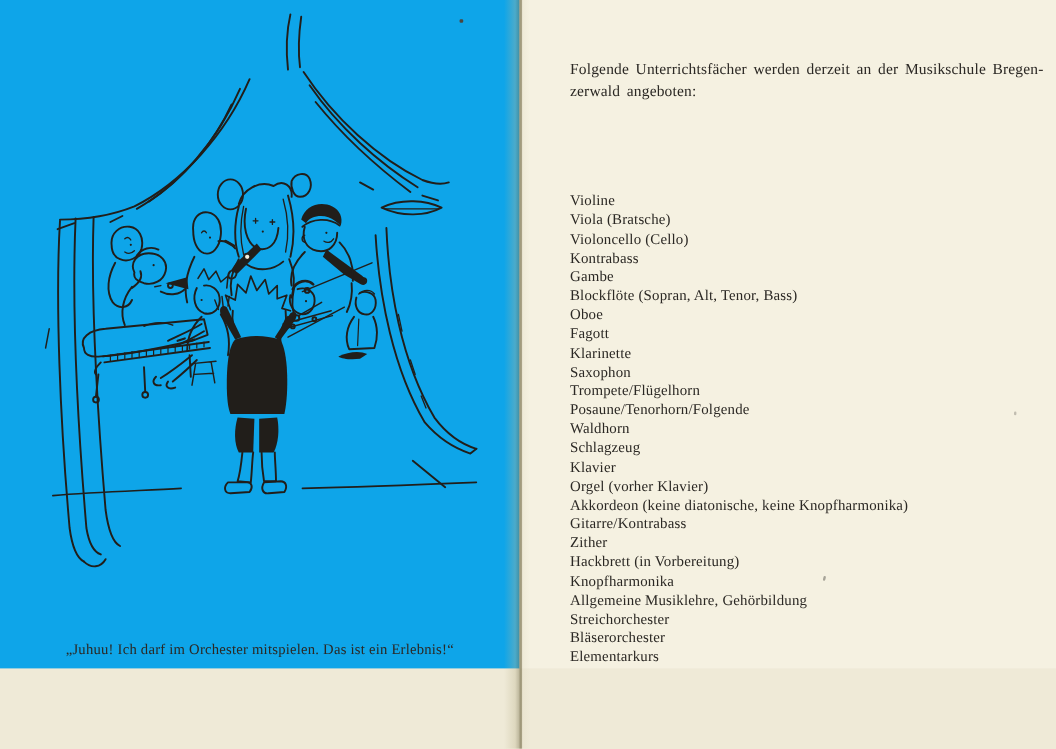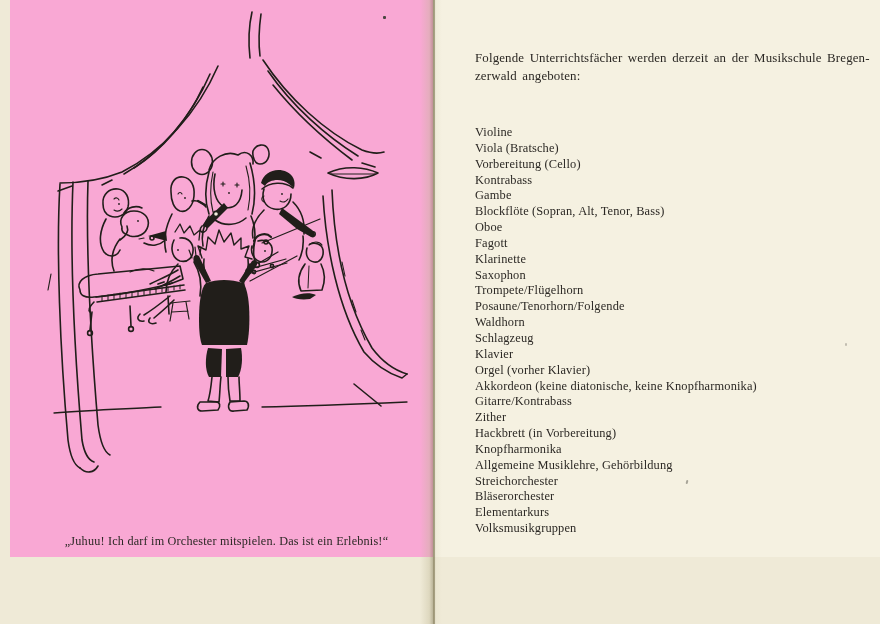--- a/index.html
+++ b/index.html
@@ -3,21 +3,21 @@
 <meta charset="utf-8">
 <style>
   html,body{margin:0;padding:0;}
   body{
     width:880px;height:624px;overflow:hidden;position:relative;
     background:#efead7;
     font-family:"Liberation Serif","DejaVu Serif",serif;
   }
   .spread{position:absolute;inset:0;width:880px;height:624px;}
   .page{position:absolute;top:0;height:557px;overflow:hidden;}
-  .page-left{left:10px;width:433px;background:#f9a8d4;}
+  .page-left{left:0;width:433px;background:#0ea5e9;}
   .page-right{left:433px;width:447px;background:#f5f1e1;}
   .gutter-shade{
     position:absolute;left:420px;top:0;width:22px;height:624px;pointer-events:none;
     background:linear-gradient(90deg,
       rgba(190,182,146,0) 0%,
       rgba(190,182,146,0.35) 42%,
       rgba(128,120,84,0.45) 58%,
       rgba(222,216,190,0.25) 72%,
       rgba(245,241,225,0) 100%);
   }
@@ -36,21 +36,21 @@
     position:absolute;width:100%;text-align:center;
     font-size:12.5px;color:#2b2824;letter-spacing:0.5px;
   }
   .pagenum-left{top:589px;}
   .pagenum-right{top:582px;text-align:right;}
   .textcol{position:absolute;left:42px;top:50px;width:392px;color:#2b2824;}
   .intro-line{
     font-size:12.9px;line-height:17.5px;white-space:nowrap;
     word-spacing:2.1px;letter-spacing:0.15px;
   }
-  .subject-list{margin-top:40px;}
+  .subject-list{margin-top:75px;}
   .subject{
     font-size:12.4px;line-height:15.85px;letter-spacing:0.15px;
     white-space:nowrap;
   }
   .speck{position:absolute;background:#4a4640;border-radius:1px;pointer-events:none;}
   .speck-a{left:383px;top:16px;width:3px;height:3px;}
   .speck-b{left:686px;top:480px;width:2px;height:4px;opacity:.45;transform:rotate(14deg);}
   .speck-c{left:845px;top:343px;width:2px;height:3px;opacity:.3;}
 </style>
 </head>
@@ -250,21 +250,21 @@
     <div class="textcol">
 
       <div class="intro">
         <div class="intro-line">Folgende Unterrichtsfächer werden derzeit an der Musikschule Bregen-</div>
         <div class="intro-line">zerwald angeboten:</div>
       </div>
 
       <div class="subject-list">
         <div class="subject">Violine</div>
         <div class="subject">Viola (Bratsche)</div>
-        <div class="subject">Vorbereitung (Cello)</div>
+        <div class="subject">Violoncello (Cello)</div>
         <div class="subject">Kontrabass</div>
         <div class="subject">Gambe</div>
         <div class="subject">Blockflöte (Sopran, Alt, Tenor, Bass)</div>
         <div class="subject">Oboe</div>
         <div class="subject">Fagott</div>
         <div class="subject">Klarinette</div>
         <div class="subject">Saxophon</div>
         <div class="subject">Trompete/Flügelhorn</div>
         <div class="subject">Posaune/Tenorhorn/Folgende</div>
         <div class="subject">Waldhorn</div>

